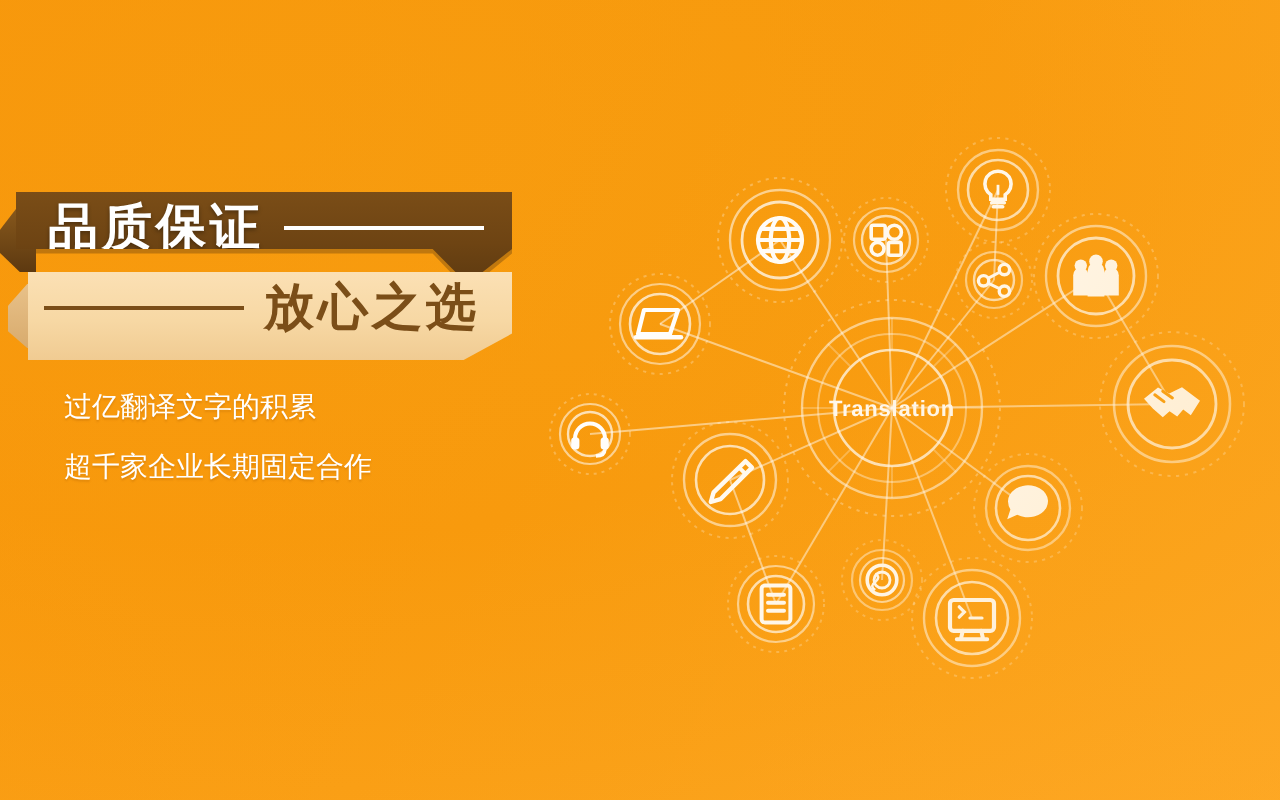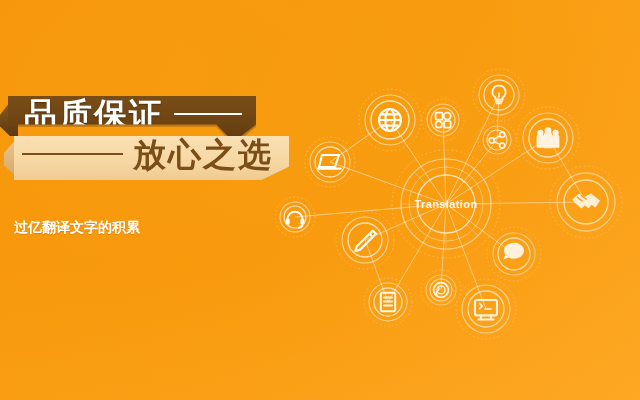--- a/index.html
+++ b/index.html
@@ -79,40 +79,40 @@
     top: 6px;
     width: 18px;
     height: 34px;
     background: linear-gradient(180deg,#8a5a1d,#5d3910);
     clip-path: polygon(0 38%, 55% 0, 100% 0, 100% 100%, 55% 100%, 0 72%);
     z-index: 2;
   }
   .ribbon-bot {
     left: 14px;
     top: 40px;
-    width: 275px;
+    width: 242px;
     height: 44px;
     background: linear-gradient(180deg,#fbe0b4 0%, #f7d8a4 55%, #f0cb92 100%);
     clip-path: polygon(0 0, 100% 0, 100% 70%, 90% 100%, 0 100%, 0 0);
     padding-right: 16px;
     justify-content: flex-end;
     z-index: 3;
   }
   .ribbon-bot-fold {
     left: 4px;
     top: 46px;
     width: 16px;
     height: 32px;
     background: linear-gradient(180deg,#e8c189,#d8ab6d);
     clip-path: polygon(0 34%, 60% 0, 100% 0, 100% 100%, 60% 100%, 0 74%);
     z-index: 2;
   }
 
   .ribbon-text {
-    font-size: 33px;
+    font-size: 25px;
     font-weight: bold;
     letter-spacing: 2px;
     white-space: nowrap;
     line-height: 1;
   }
   .ribbon-top .ribbon-text {
     color: #ffffff;
     text-shadow: 0 1px 2px rgba(0,0,0,0.35);
     margin-bottom: 10px;
   }
@@ -130,23 +130,22 @@
     margin: 0 14px 10px 10px;
     max-width: 128px;
   }
   .ribbon-bot .rule {
     background: #7b4e18;
     margin: 0 10px 8px 8px;
     max-width: 120px;
   }
 
   .bullets {
-    margin-top: 34px;
-    padding-left: 14px;
-    font-weight: bold;
+    margin-top: 10px;
+    padding-left: 32px;
   }
   .bullet {
     color: #ffffff;
     font-size: 14px;
     line-height: 1;
     margin-bottom: 16px;
     white-space: nowrap;
     text-shadow: 0 1px 1px rgba(150,80,0,0.25);
   }
   .bullet:last-child { margin-bottom: 0; }
@@ -398,16 +397,17 @@
       </div>
 
       <div class="ribbon ribbon-bot">
         <span class="rule"></span>
         <span class="ribbon-text">放心之选</span>
       </div>
     </div>
 
     <div class="bullets">
       <div class="bullet">过亿翻译文字的积累</div>
+      <div class="bullet">超千家企业长期固定合作</div>
     </div>
   </div>
 
 </div>
 
 </body></html>

